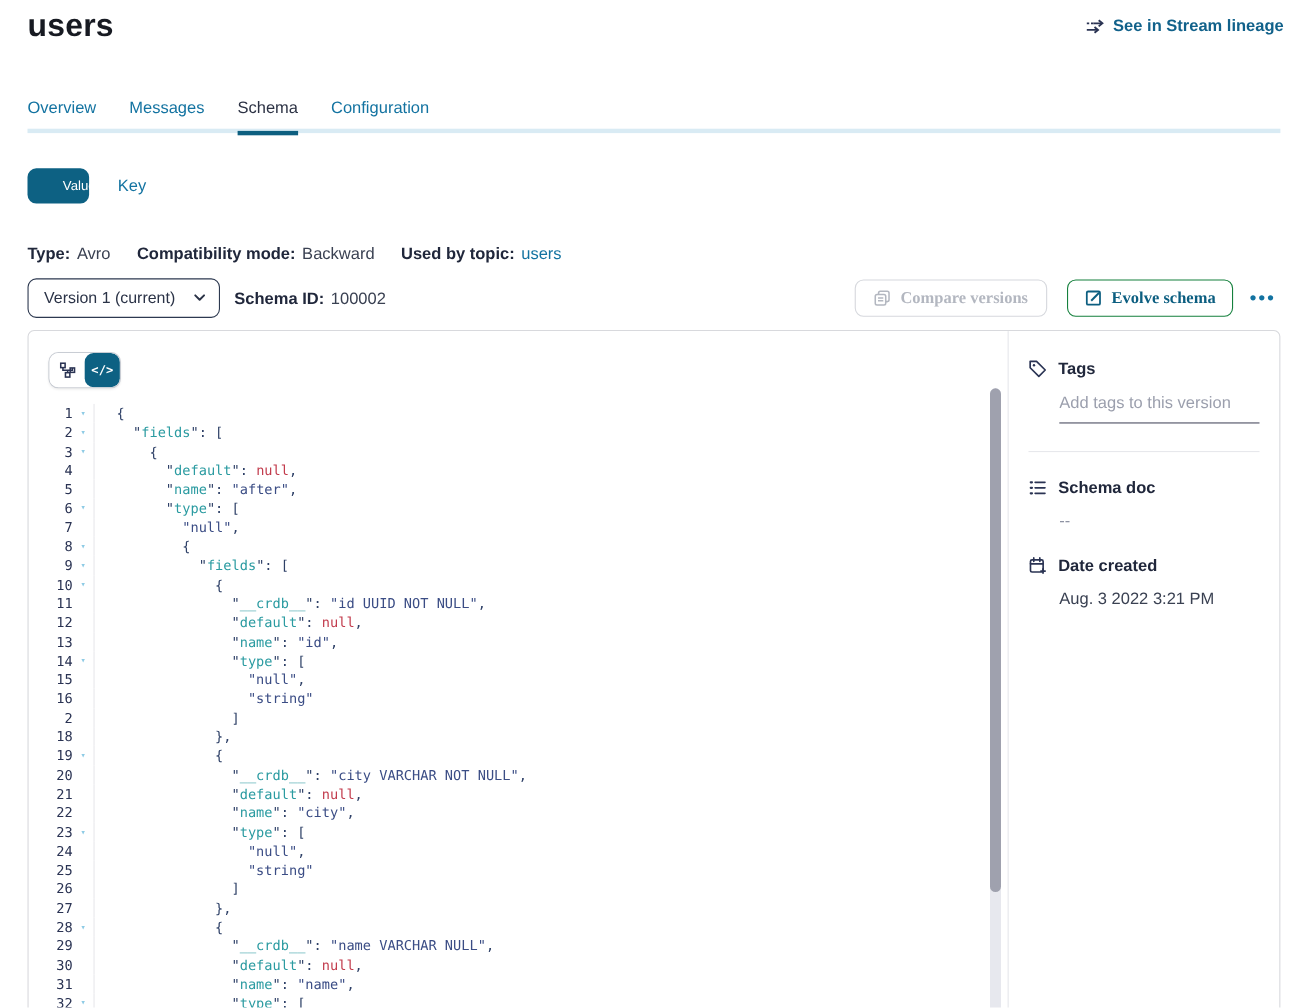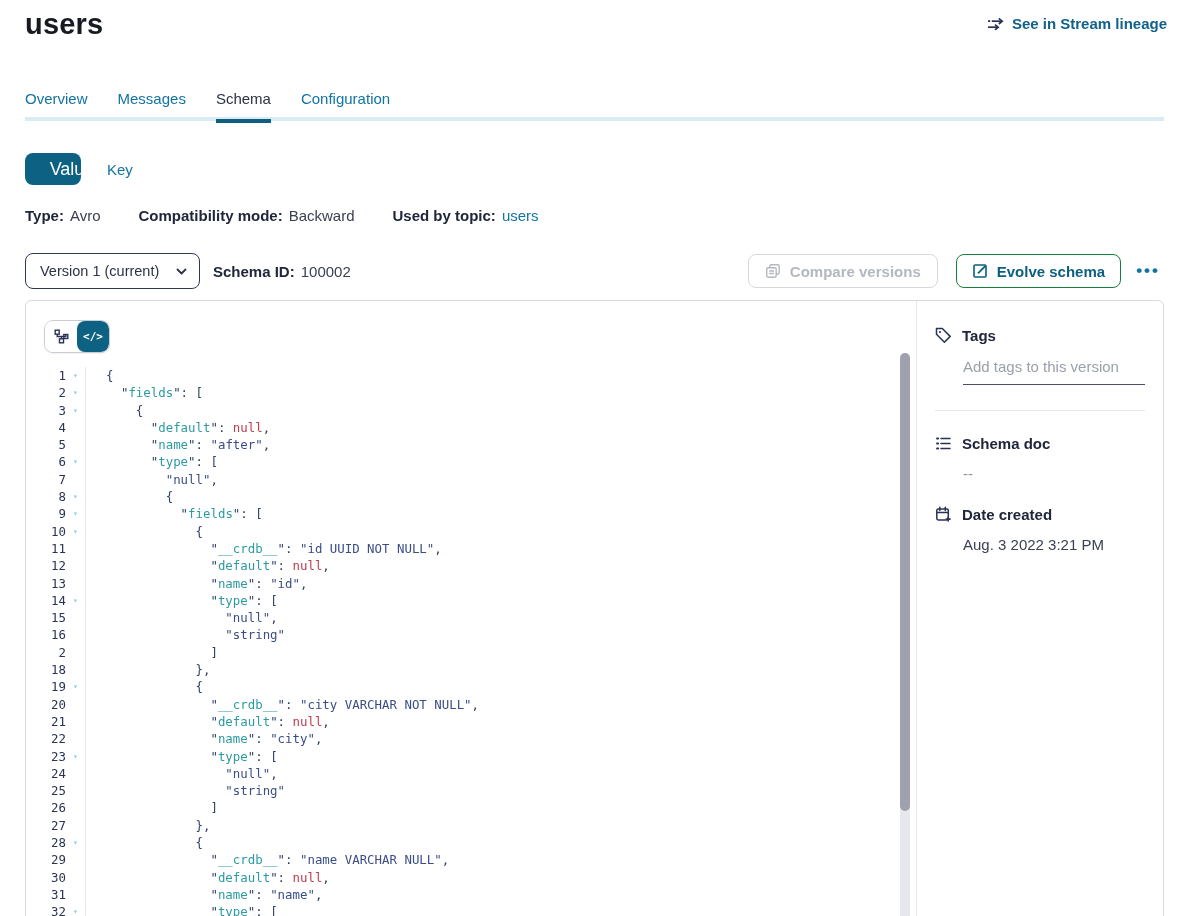--- a/index.html
+++ b/index.html
@@ -18,42 +18,42 @@
   .tabs-row { display:flex; gap:30px; }
   .tab { position:relative; font-size:15px; color:#1373a1; padding-bottom:16px; cursor:pointer; }
   .tab.active { color:#2c3244; font-weight:500; }
   .tabs-underline { position:absolute; left:0; right:0; bottom:0; height:4px; background:#d9ebf4; }
   .tab.active::after { content:""; position:absolute; left:0; right:0; bottom:0; height:4px;
     background:#0d5f80; z-index:2; }
 
   
   .vk-row { position:absolute; left:25px; top:153px; display:flex; align-items:center; }
   .vk-value { width:56px; height:32px; border-radius:8px; background:#0d6183; color:#fff;
-    font-size:18px; display:flex; align-items:center; justify-content:center; border:none; cursor:pointer;padding-left:38px; }
+    font-size:12px; display:flex; align-items:center; justify-content:center; border:none; cursor:pointer;padding-left:38px; }
   .vk-key { margin-left:26px; color:#1373a1; font-size:15px; cursor:pointer; }
 
   
-  .meta-row { position:absolute; left:25px; top:207px; display:flex; gap:38px; font-size:15px; }
+  .meta-row { position:absolute; left:25px; top:222px; display:flex; gap:24px; font-size:15px; }
   .meta-item { display:flex; gap:6px; }
   .meta-label { font-weight:700; color:#20273b; }
   .meta-value { color:#3a4152; }
   .meta-value.link { color:#1373a1; cursor:pointer; }
 
   
   .version-bar { position:absolute; left:25px; top:253px; width:1139px; height:36px;
     display:flex; align-items:center; }
   .select-wrap { position:relative; width:175px; height:36px; }
   .version-select { width:100%; height:100%; appearance:none; -webkit-appearance:none;
     border:1px solid #2d3950; border-radius:8px; background:#fff; font-size:14.5px; color:#2b3347;
     padding:0 34px 0 14px; font-family:"Liberation Sans", sans-serif; cursor:pointer; }
   .select-chevron { position:absolute; right:12px; top:11px; pointer-events:none; color:#2b3347; }
   .schema-id { margin-left:13px; font-size:15px; display:flex; gap:6px; }
   .vb-spacer { flex:1; }
   .btn { display:flex; align-items:center; gap:9px; height:34px; border-radius:8px;
-    background:#fff; font-size:15px; font-family:Liberation Sans, sans-serif; cursor:pointer; }
+    background:#fff; font-size:15px; font-family:Liberation Serif, serif; cursor:pointer; }
   .btn-compare { padding:0 16px; border:1px solid #d6d8dd; color:#b3b7c0; font-weight:600; }
   .btn-evolve { margin-left:18px; padding:0 15px; border:1px solid #15803d; color:#0c5e80; font-weight:700; }
   .more-btn { margin-left:11px; border:none; background:none; color:#1373a1; font-size:17px;
     font-weight:700; letter-spacing:2px; cursor:pointer; line-height:10px; padding:0 4px; }
 
   
   .panel { position:absolute; left:25px; top:300px; width:1139px; height:648px;
     border:1px solid #d8d9dd; border-radius:6px; display:flex; background:#fff; }
   .code-pane { flex:1; position:relative; border-right:1px solid #e6e7eb; overflow:hidden; }
 

